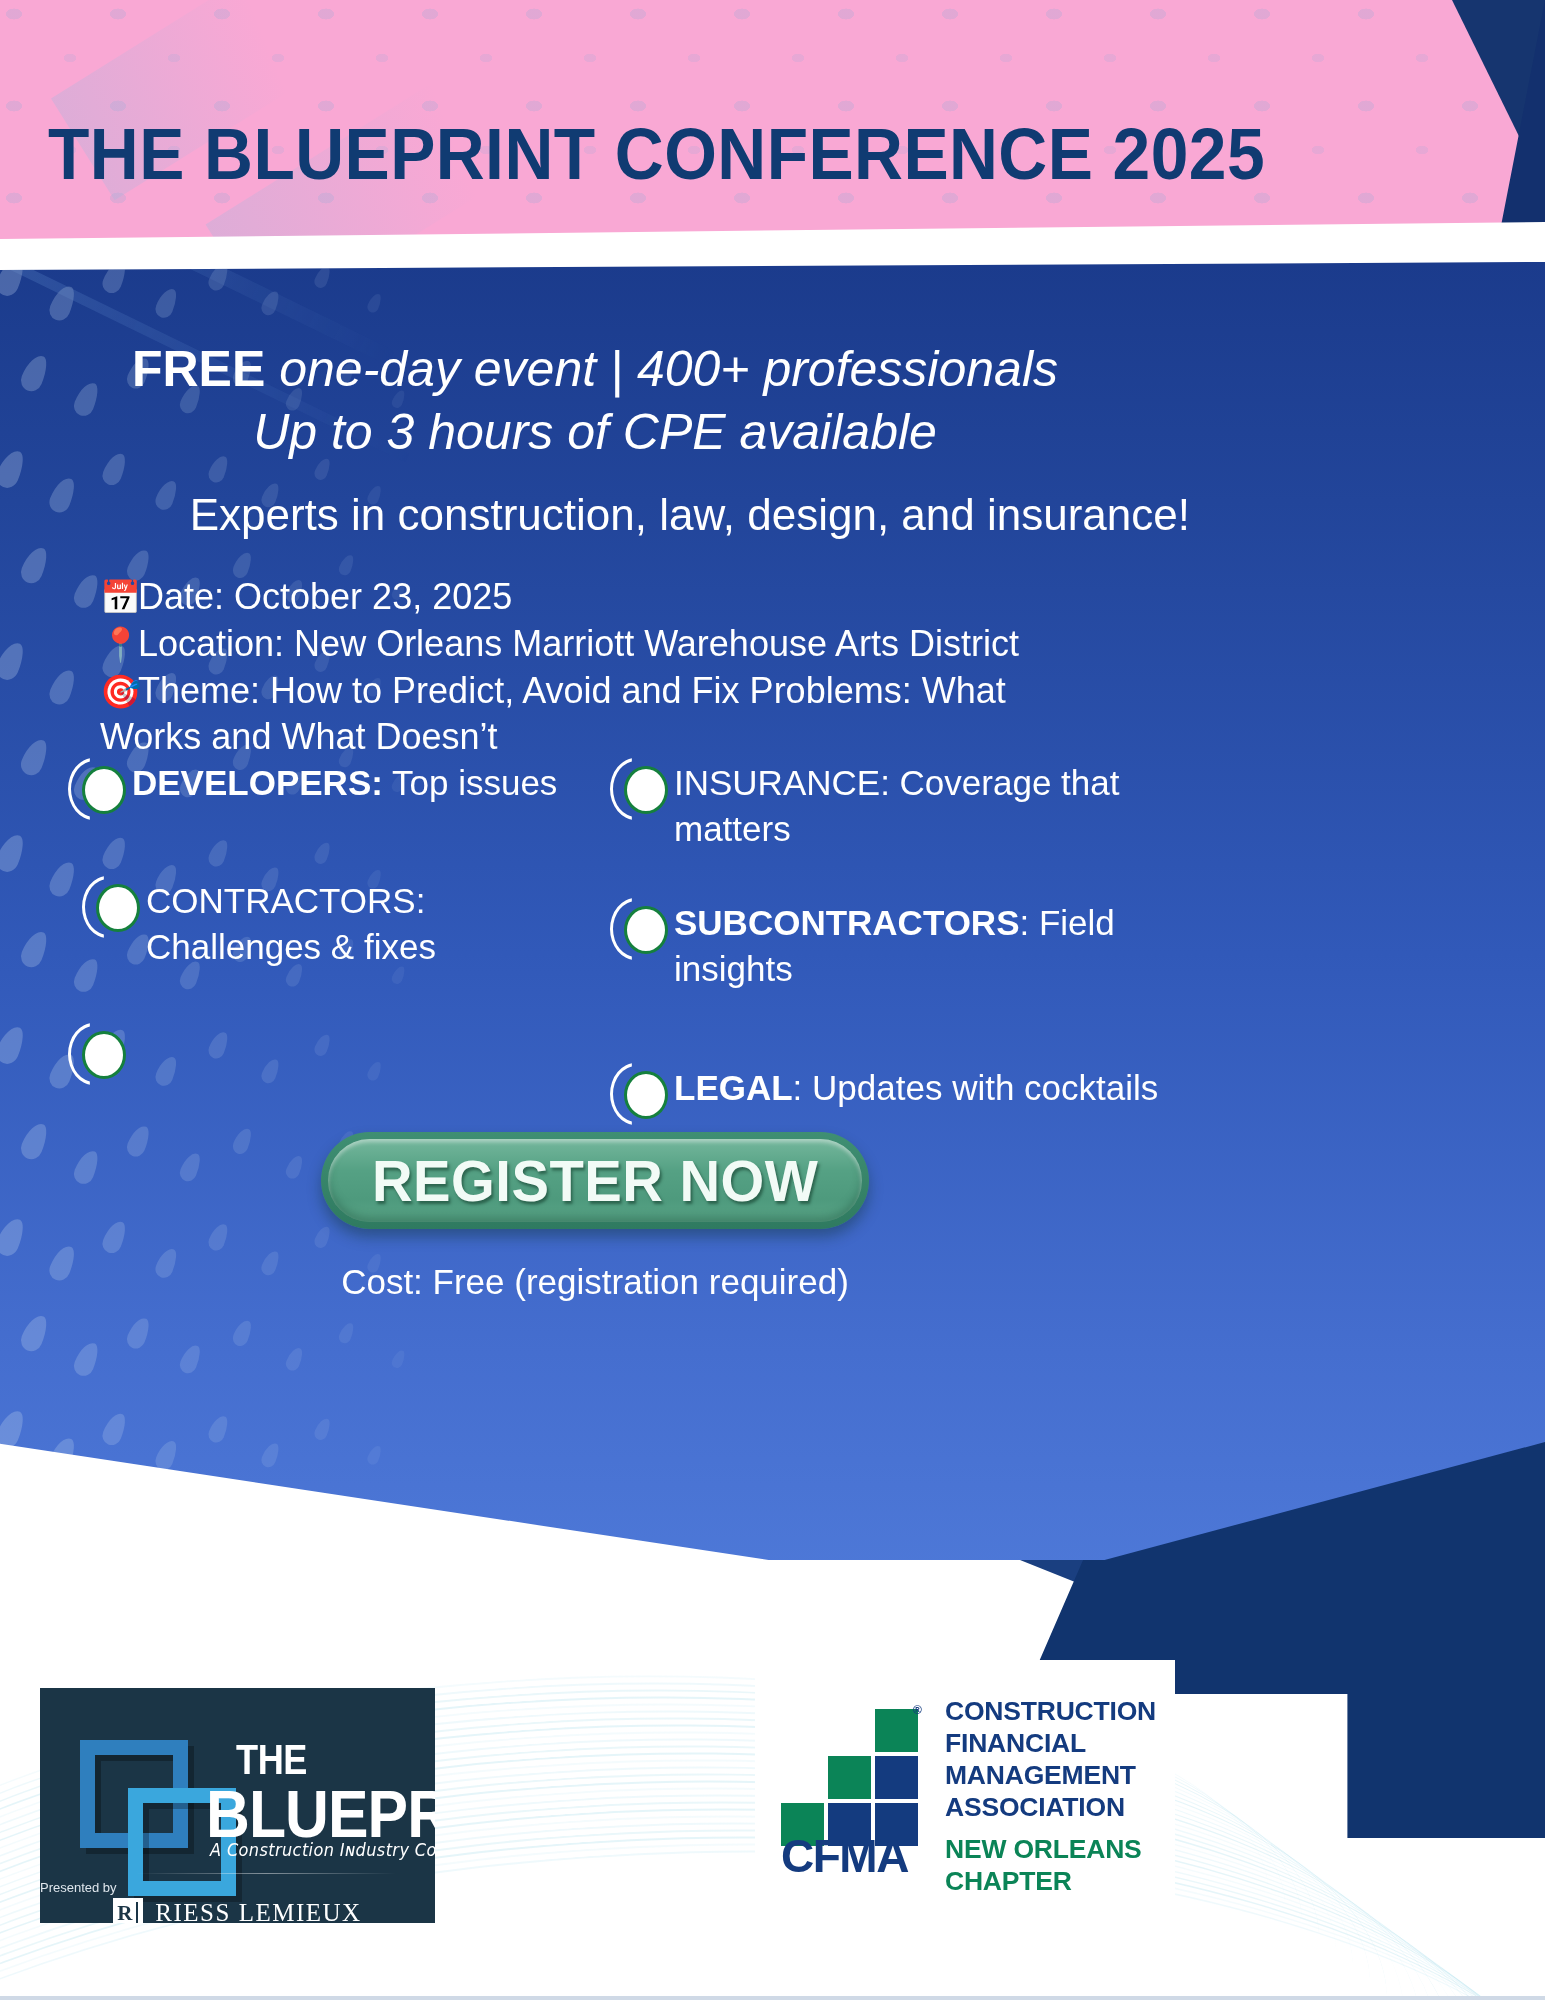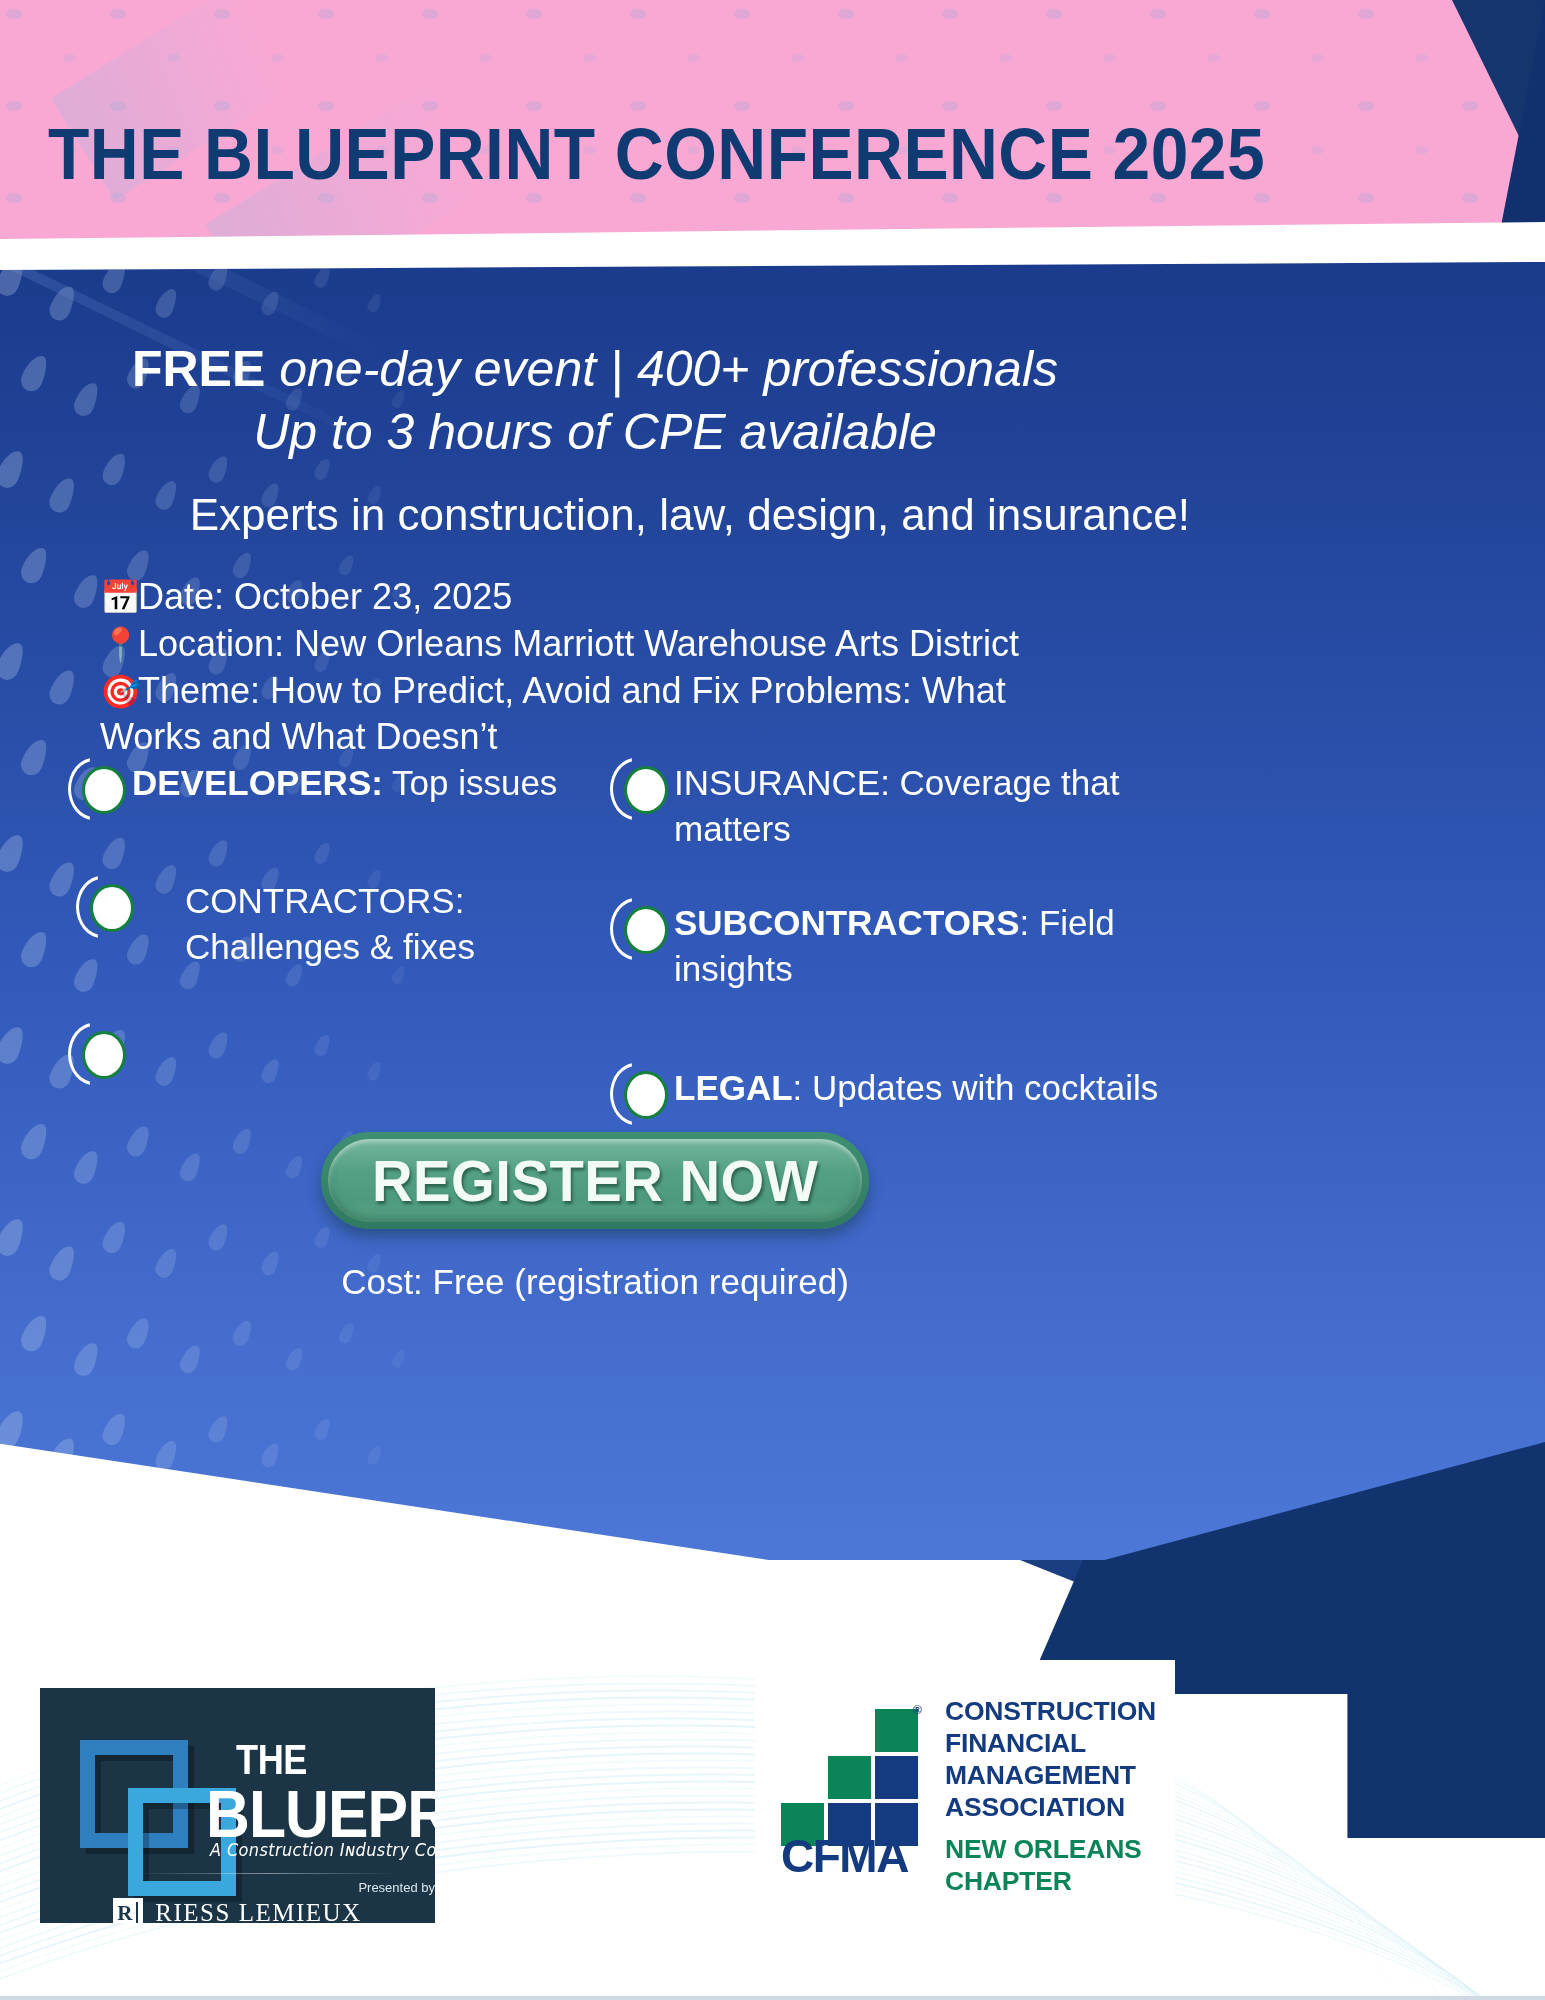--- a/index.html
+++ b/index.html
@@ -247,21 +247,21 @@
     font-family:"DejaVu Sans", sans-serif;
     font-size:17px; color:#ffffff; font-style:italic;
     letter-spacing:.4px; white-space:nowrap;
     transform:scaleX(.95); transform-origin:left center;
   }
   .bp-div {
     position:absolute; left:96px; top:185px; width:260px; height:1px;
     background:linear-gradient(90deg, rgba(255,255,255,0), rgba(255,255,255,.45), rgba(255,255,255,0));
   }
   .bp-pres {
-    position:absolute; left:0; top:192px; width:395px; text-align:right;
+    position:absolute; left:0; top:192px; width:395px; text-align:left;
     font-size:13px; color:#dfe6ec;
   }
   .bp-firm-row {
     position:absolute; left:0; top:210px; width:395px;
     display:flex; align-items:center; justify-content:center; gap:12px;
   }
   .rl-mark {
     position:relative; width:30px; height:30px; background:#ffffff;
   }
   .rl-mark span {
@@ -462,21 +462,21 @@
 
     <div class="grid">
       <div class="col">
         <div class="item" style="top:0px;left:0;width:520px;">
           <span class="bullet">
               <span class="arc"></span>
               <span class="ring"></span>
             </span>
           <span class="txt"><b>DEVELOPERS:</b><span> Top issues</span></span>
         </div>
-        <div class="item" style="top:118px;left:8px;width:520px;gap:45px;">
+        <div class="item" style="top:118px;left:14px;width:520px;">
           <span class="bullet">
               <span class="arc"></span>
               <span class="ring"></span>
             </span>
           <span class="txt"><b></b><span>CONTRACTORS: Challenges &amp; fixes</span></span>
         </div>
         <div class="item" style="top:265px;left:0;width:520px;">
           <span class="bullet">
               <span class="arc"></span>
               <span class="ring"></span>

